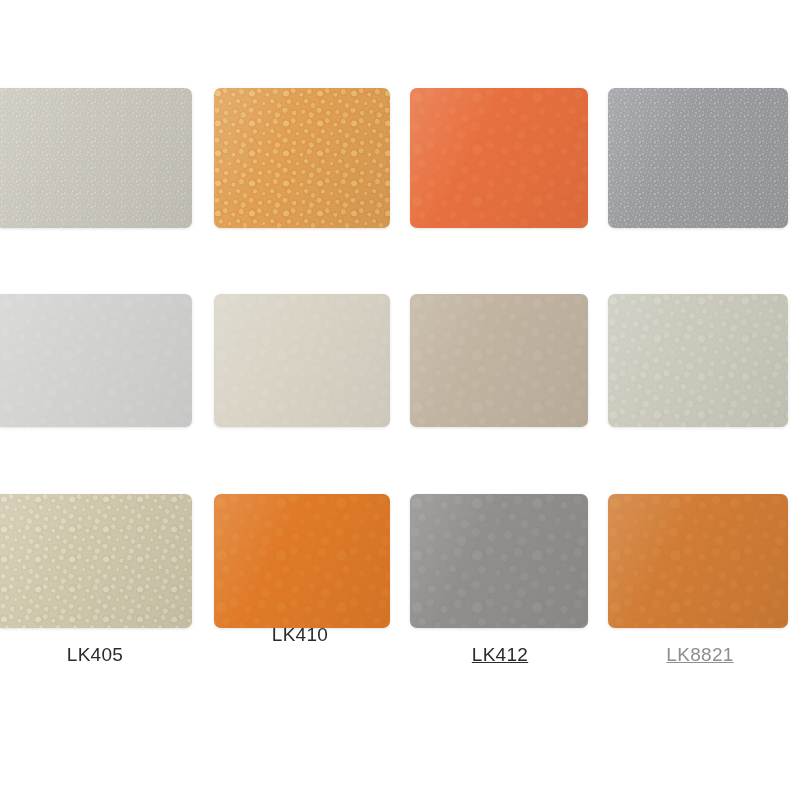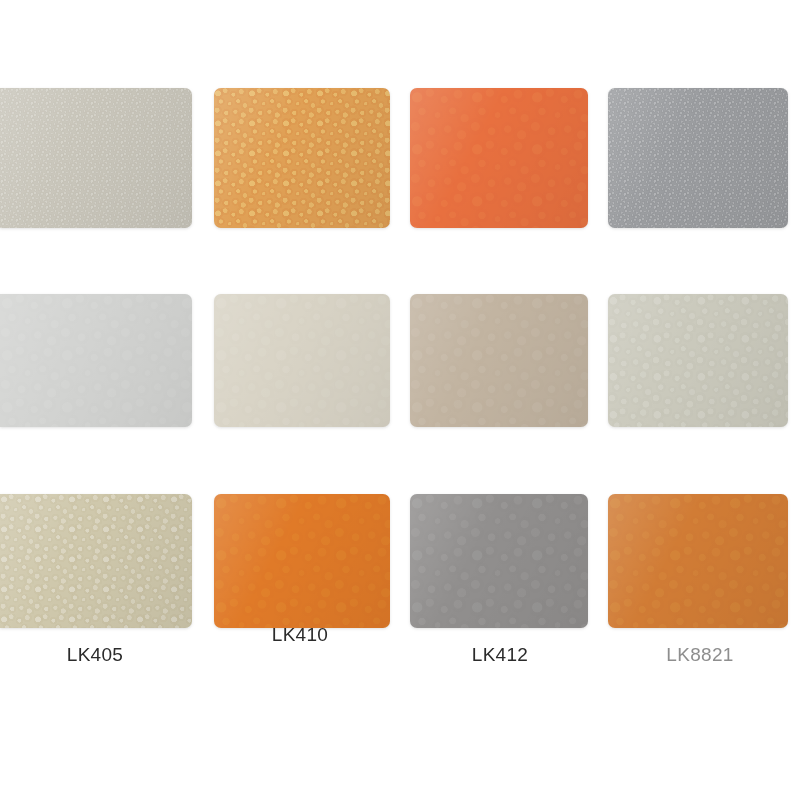--- a/index.html
+++ b/index.html
@@ -160,15 +160,15 @@
       </div>
     </div>
     <div class="swatch-cell" style="left: 608px; top: 494px; width: 180px; height: 134px;">
       <div class="swatch-tile" style="background: rgb(209, 124, 53);">
         <div class="grain flat"></div>
         <div class="shade"></div>
       </div>
     </div>
     <div class="swatch-label" style="left: -5px; top: 644px; width: 200px;">LK405</div>
     <div class="swatch-label" style="left: 200px; top: 624px; width: 200px;">LK410</div>
-    <div class="swatch-label" style="left: 400px; top: 644px; width: 200px;">LK412</div>
-    <div class="swatch-label faded" style="left: 600px; top: 644px; width: 200px;">LK8821</div>
+    <div class="swatch-label" style="left: 400px; top: 644px; width: 200px; text-decoration: underline;">LK412</div>
+    <div class="swatch-label faded" style="left: 600px; top: 644px; width: 200px; text-decoration: underline;">LK8821</div>
   </div>
 
 </body></html>

